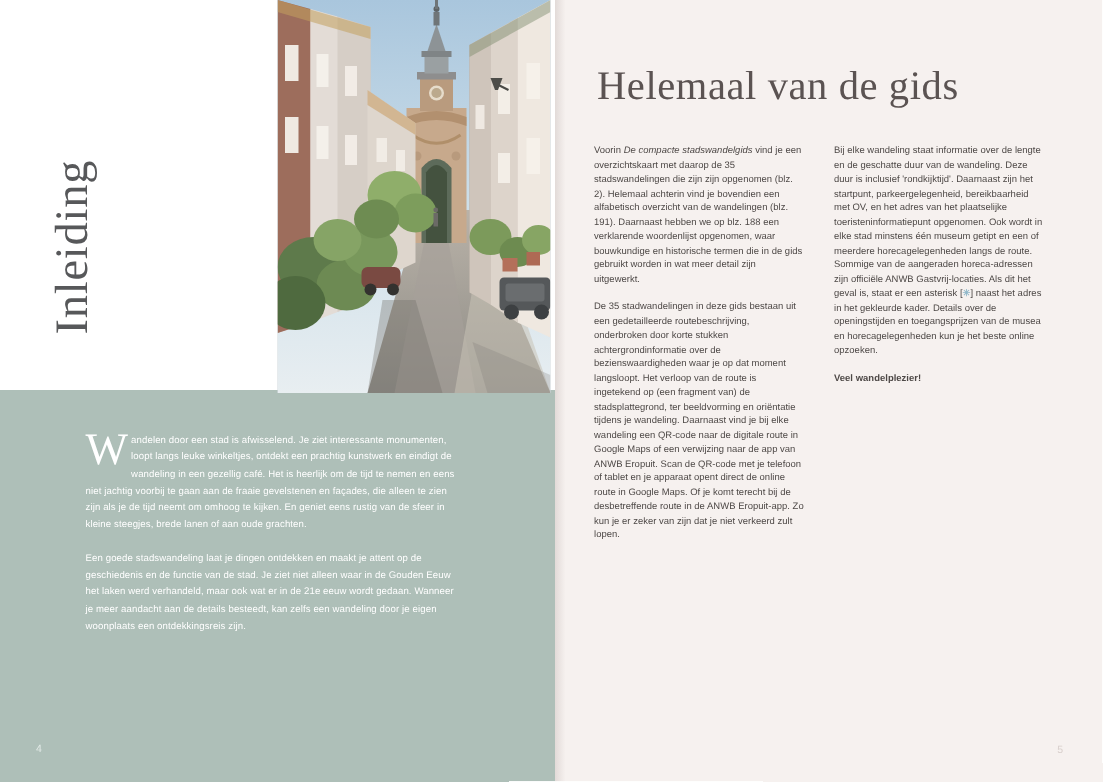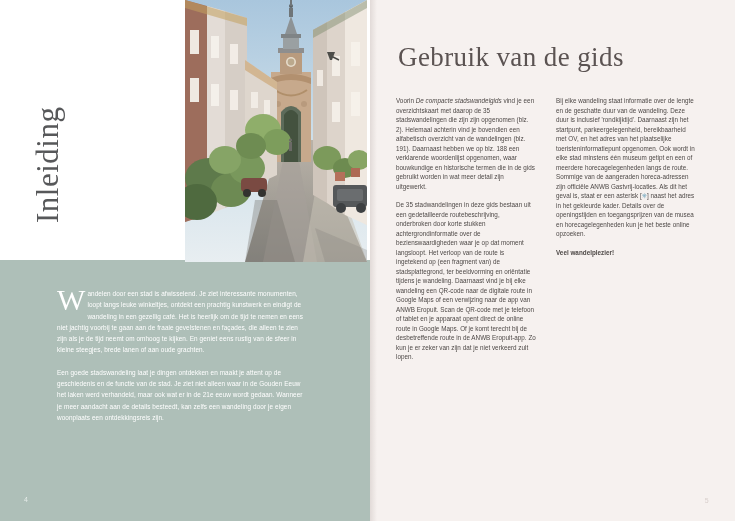--- a/index.html
+++ b/index.html
@@ -288,21 +288,21 @@
         <span class="dropcap">W</span><span>andelen door een stad is afwisselend. Je ziet interessante monumenten, loopt langs leuke winkeltjes, ontdekt een prachtig kunstwerk en eindigt de wandeling in een gezellig café. Het is heerlijk om de tijd te nemen en eens niet jachtig voorbij te gaan aan de fraaie gevelstenen en façades, die alleen te zien zijn als je de tijd neemt om omhoog te kijken. En geniet eens rustig van de sfeer in kleine steegjes, brede lanen of aan oude grachten.</span>
       </p>
       <p>Een goede stadswandeling laat je dingen ontdekken en maakt je attent op de geschiedenis en de functie van de stad. Je ziet niet alleen waar in de Gouden Eeuw het laken werd verhandeld, maar ook wat er in de 21e eeuw wordt gedaan. Wanneer je meer aandacht aan de details besteedt, kan zelfs een wandeling door je eigen woonplaats een ontdekkingsreis zijn.</p>
     </div>
 
     <div class="folio-left">4</div>
   </div>
 
   <div class="page-right">
 
-    <div class="right-title">Gebruik van de gids</div>
+    <div class="right-title">Helemaal van de gids</div>
 
     <div class="columns">
 
       <div class="col">
         <p>
           <span>Voorin </span><span class="italic">De compacte stadswandelgids</span><span> vind je een overzichtskaart met daarop de 35 stadswandelingen die zijn zijn opgenomen (blz. 2). Helemaal achterin vind je bovendien een alfabetisch overzicht van de wandelingen (blz. 191). Daarnaast hebben we op blz. 188 een verklarende woordenlijst opgenomen, waar bouwkundige en historische termen die in de gids gebruikt worden in wat meer detail zijn uitgewerkt.</span>
         </p>
         <p>De 35 stadwandelingen in deze gids bestaan uit een gedetailleerde routebeschrijving, onderbroken door korte stukken achtergrondinformatie over de bezienswaardigheden waar je op dat moment langsloopt. Het verloop van de route is ingetekend op (een fragment van) de stadsplattegrond, ter beeldvorming en oriëntatie tijdens je wandeling. Daarnaast vind je bij elke wandeling een QR-code naar de digitale route in Google Maps of een verwijzing naar de app van ANWB Eropuit. Scan de QR-code met je telefoon of tablet en je apparaat opent direct de online route in Google Maps. Of je komt terecht bij de desbetreffende route in de ANWB Eropuit-app. Zo kun je er zeker van zijn dat je niet verkeerd zult lopen.</p>
       </div>
 

